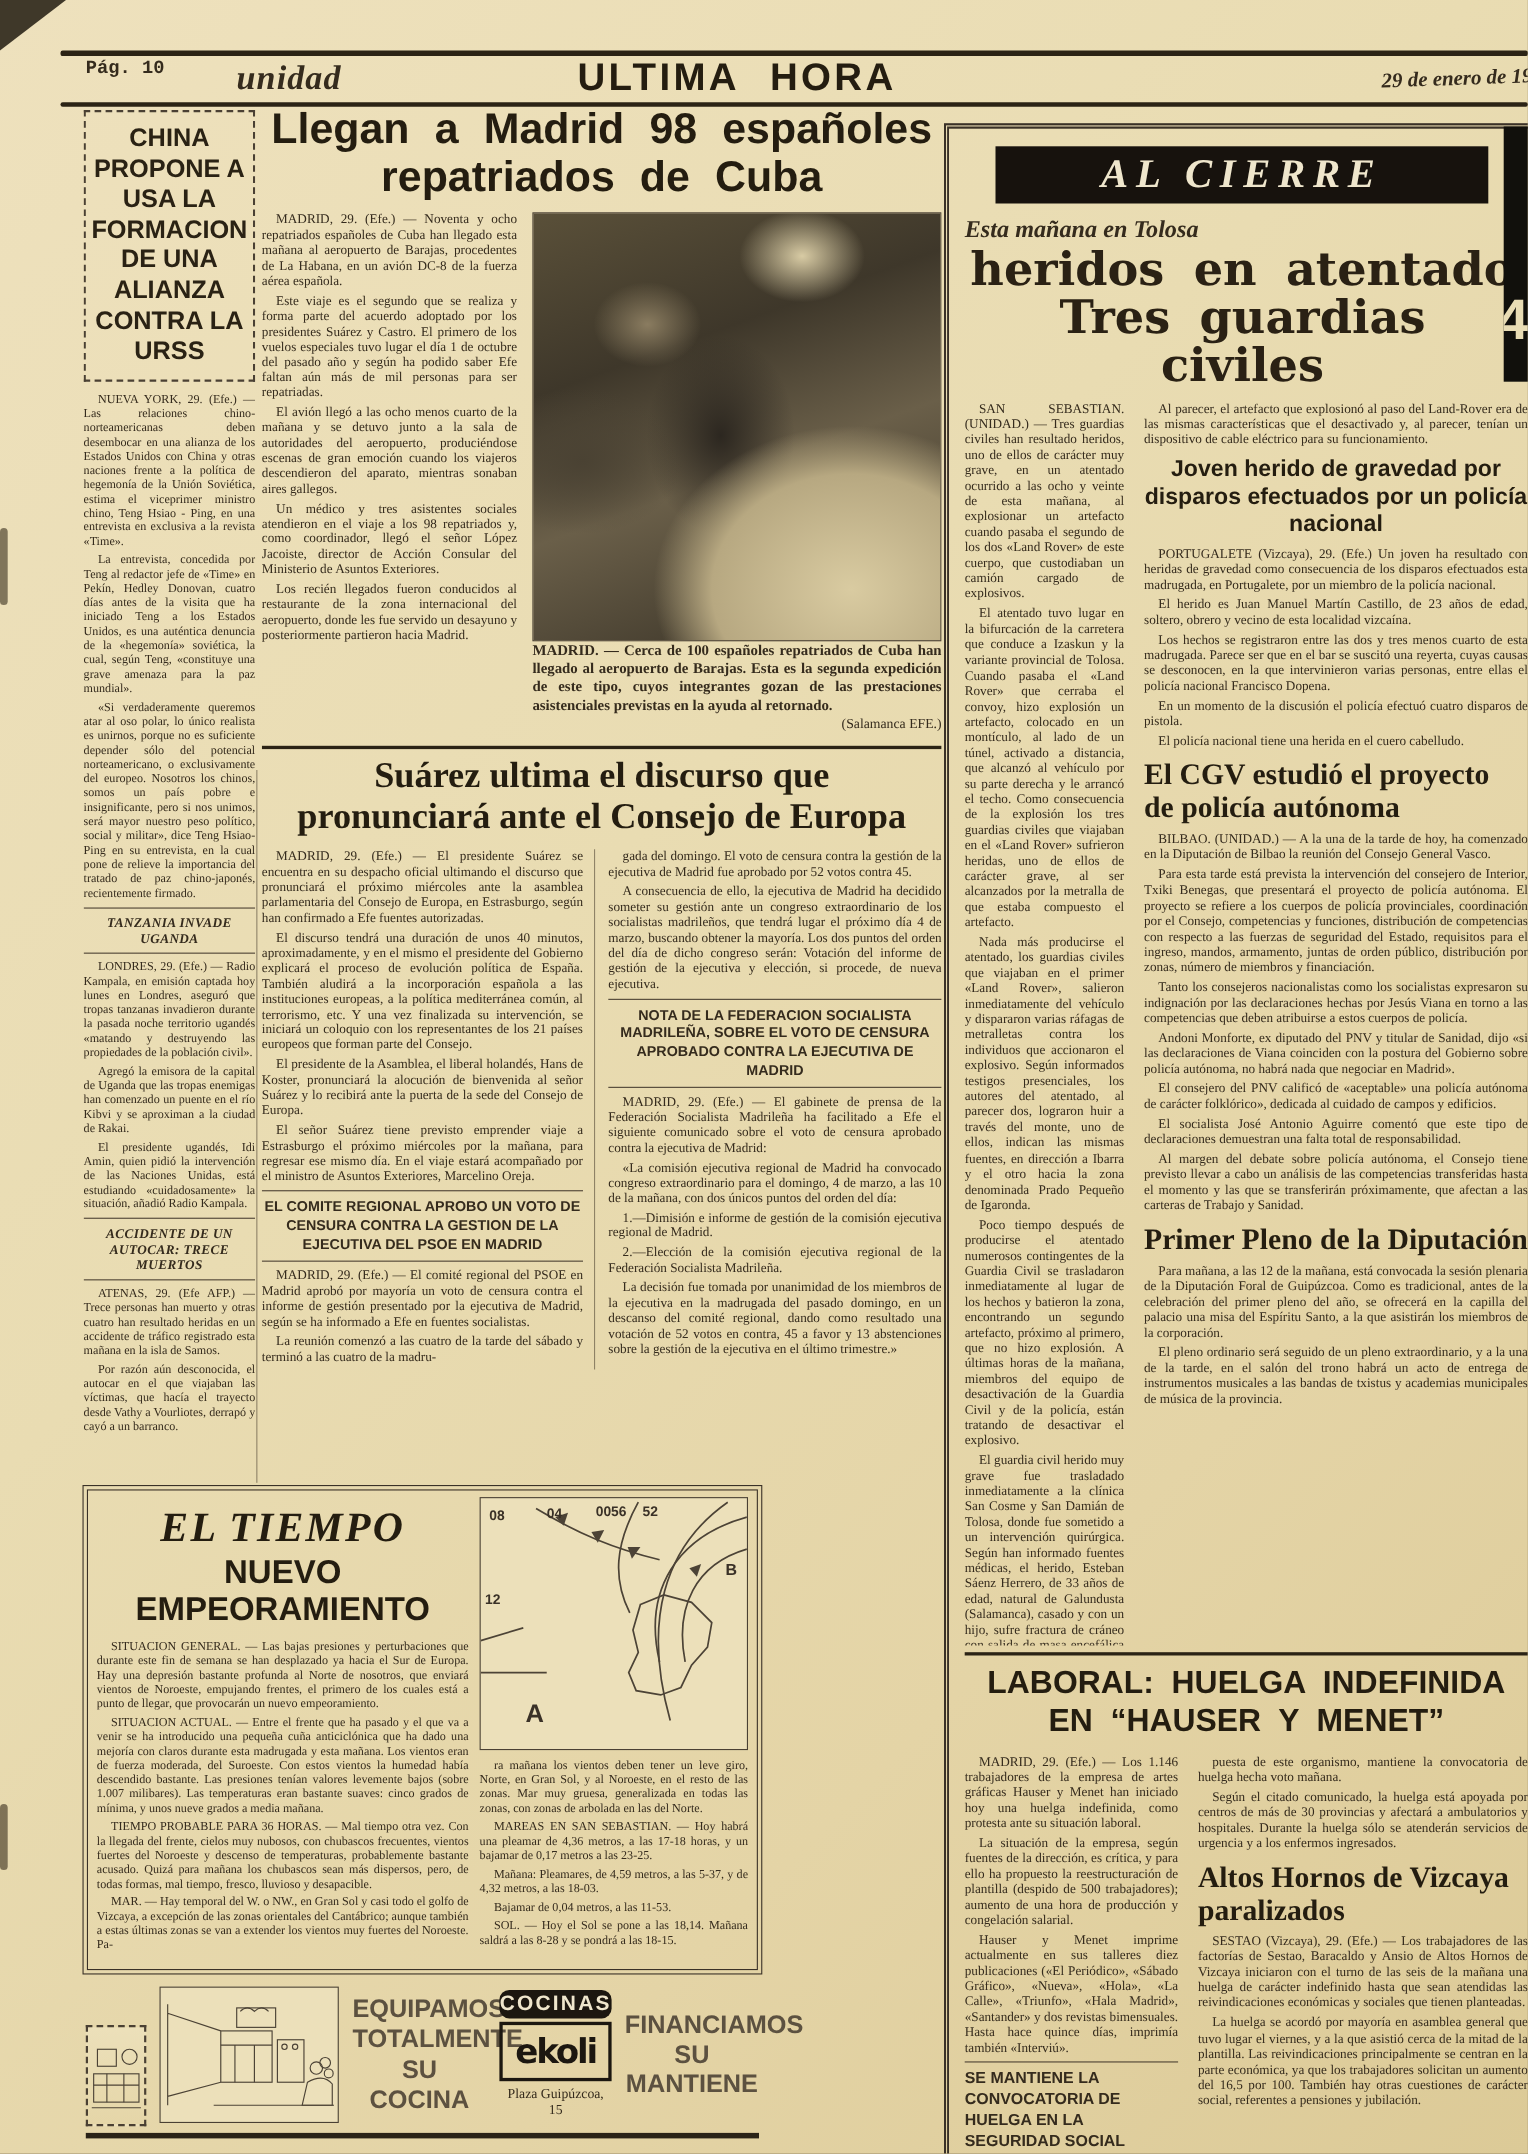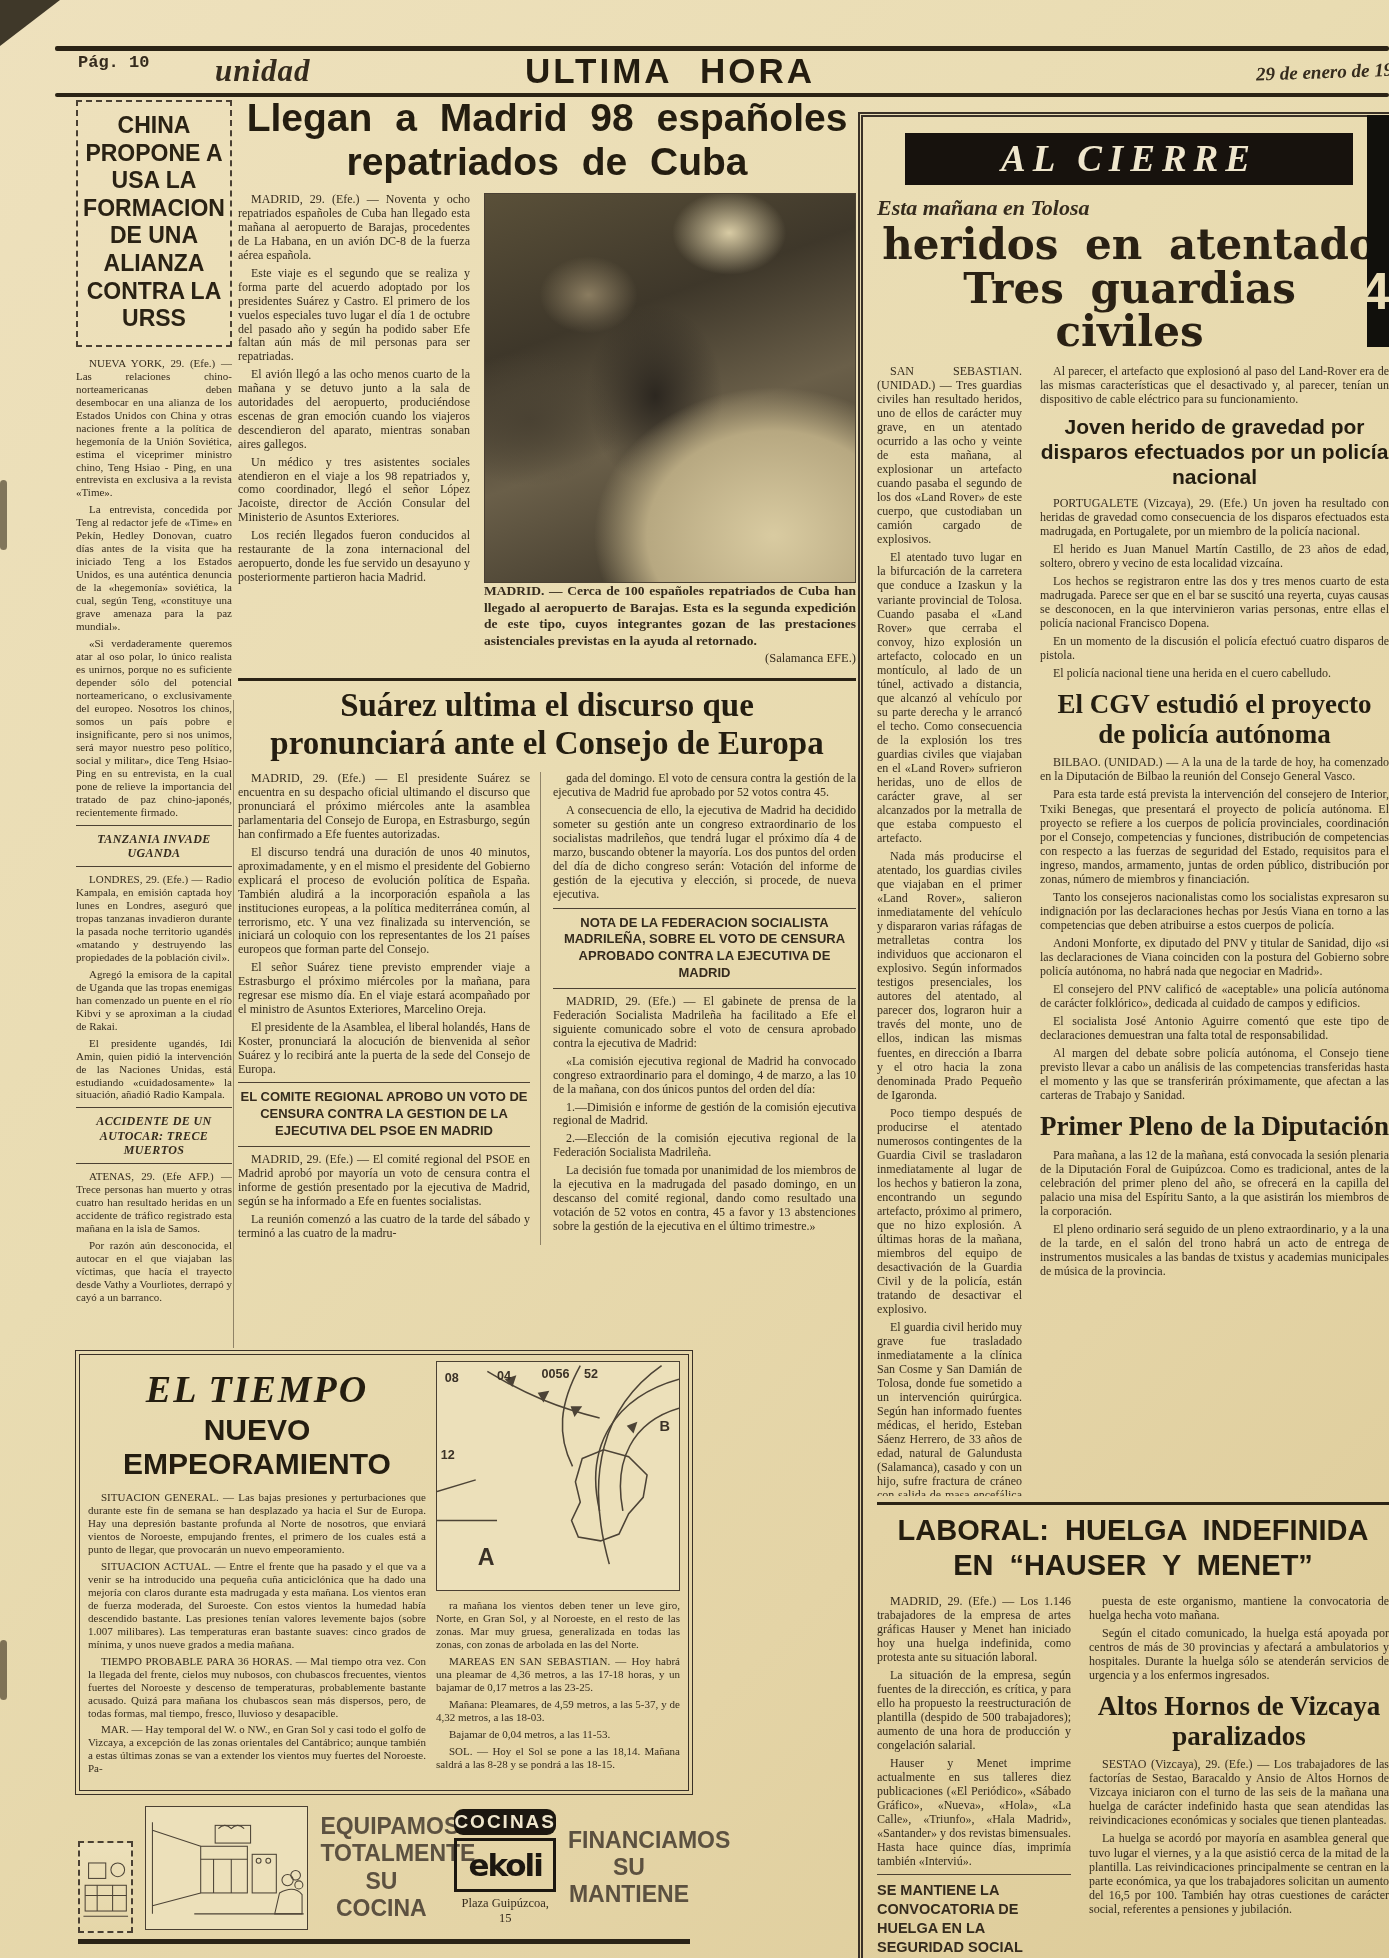--- a/index.html
+++ b/index.html
@@ -52,21 +52,21 @@
   .right-zone{position:absolute;left:858px;top:112px;width:531px;height:1846px;overflow:hidden;
     border-left:5px double #3a3127;border-top:5px double #3a3127;padding:8px 0 0 14px;box-sizing:border-box;}
   .banner{margin:8px 0 0 28px;width:448px;height:52px;background:#17120d;color:#efe6cc;
     font-style:italic;font-weight:bold;font-size:37px;letter-spacing:7px;text-align:center;line-height:52px;}
   .kicker{margin:10px 0 2px;font-style:italic;font-weight:bold;font-size:22px;}
   .tres-head{font-family:"DejaVu Serif",serif;font-weight:bold;font-size:42px;line-height:1.04;word-spacing:12px;text-align:center;width:505px;color:#2a2114;}
   .ss-cols{display:flex;margin-top:10px;height:1132px;overflow:hidden;font-size:12px;line-height:1.17;}
   .ss-cols .colA{width:305px;padding-right:10px;}
   .ss-cols .colB{flex:0 0 300px;padding-left:8px;}
   .joven-head{font-family:"Liberation Sans",sans-serif;font-weight:bold;font-size:21px;line-height:1.2;text-align:center;margin:8px 0 6px;color:#241d10;}
-  .serif-head{font-weight:bold;font-size:27px;line-height:1.1;text-align:center;margin:10px 0 6px;color:#241d10;white-space:nowrap;}
+  .serif-head{font-weight:bold;font-size:27px;line-height:1.1;text-align:left;margin:10px 0 6px;color:#241d10;white-space:nowrap;}
   .serif-head.wrap{white-space:normal;}
   .laboral{margin-top:6px;}
   .laboral-head{font-family:"Liberation Sans",sans-serif;font-weight:bold;font-size:29px;line-height:1.22;word-spacing:8px;text-align:center;color:#241d10;margin:8px 0 10px;}
   .lab-cols{display:flex;font-size:12px;line-height:1.17;}
   .lab-cols .colL{width:262px;padding-right:10px;}
   .lab-cols .colR{flex:0 0 300px;padding-left:8px;}
   .seg-head{font-family:"Liberation Sans",sans-serif;font-weight:bold;font-size:14.5px;line-height:1.3;margin:6px 0;}
   
   .tiempo{position:absolute;left:75px;top:1350px;width:618px;height:445px;border:1px solid #3a3127;box-sizing:border-box;padding:10px 12px;overflow:hidden;}
   .tiempo::before{content:"";position:absolute;inset:3px;border:1px solid #3a3127;pointer-events:none;}
@@ -160,22 +160,22 @@
     <hr class="thick-rule" style="margin-top:12px;">
     <div class="suarez-head">
       <div>Suárez ultima el discurso que</div>
       <div>pronunciará ante el Consejo de Europa</div>
     </div>
     <div class="two-col">
       <div class="colL">
         <div>
             <p class="para">MADRID, 29. (Efe.) — El presidente Suárez se encuentra en su despacho oficial ultimando el discurso que pronunciará el próximo miércoles ante la asamblea parlamentaria del Consejo de Europa, en Estrasburgo, según han confirmado a Efe fuentes autorizadas.</p>
             <p class="para">El discurso tendrá una duración de unos 40 minutos, aproximadamente, y en el mismo el presidente del Gobierno explicará el proceso de evolución política de España. También aludirá a la incorporación española a las instituciones europeas, a la política mediterránea común, al terrorismo, etc. Y una vez finalizada su intervención, se iniciará un coloquio con los representantes de los 21 países europeos que forman parte del Consejo.</p>
+            <p class="para">El presidente de la Asamblea, el liberal holandés, Hans de Koster, pronunciará la alocución de bienvenida al señor Suárez y lo recibirá ante la puerta de la sede del Consejo de Europa.</p>
             <p class="para">El señor Suárez tiene previsto emprender viaje a Estrasburgo el próximo miércoles por la mañana, para regresar ese mismo día. En el viaje estará acompañado por el ministro de Asuntos Exteriores, Marcelino Oreja.</p>
-            <p class="para">El presidente de la Asamblea, el liberal holandés, Hans de Koster, pronunciará la alocución de bienvenida al señor Suárez y lo recibirá ante la puerta de la sede del Consejo de Europa.</p>
           </div>
         <hr class="rule">
         <div class="sub-wire">EL COMITE REGIONAL APROBO UN VOTO DE CENSURA CONTRA LA GESTION DE LA EJECUTIVA DEL PSOE EN MADRID</div>
         <hr class="rule">
         <div>
             <p class="para">MADRID, 29. (Efe.) — El comité regional del PSOE en Madrid aprobó por mayoría un voto de censura contra el informe de gestión presentado por la ejecutiva de Madrid, según se ha informado a Efe en fuentes socialistas.</p>
             <p class="para">La reunión comenzó a las cuatro de la tarde del sábado y terminó a las cuatro de la madru-</p>
           </div>
       </div>
       <div class="colR">

